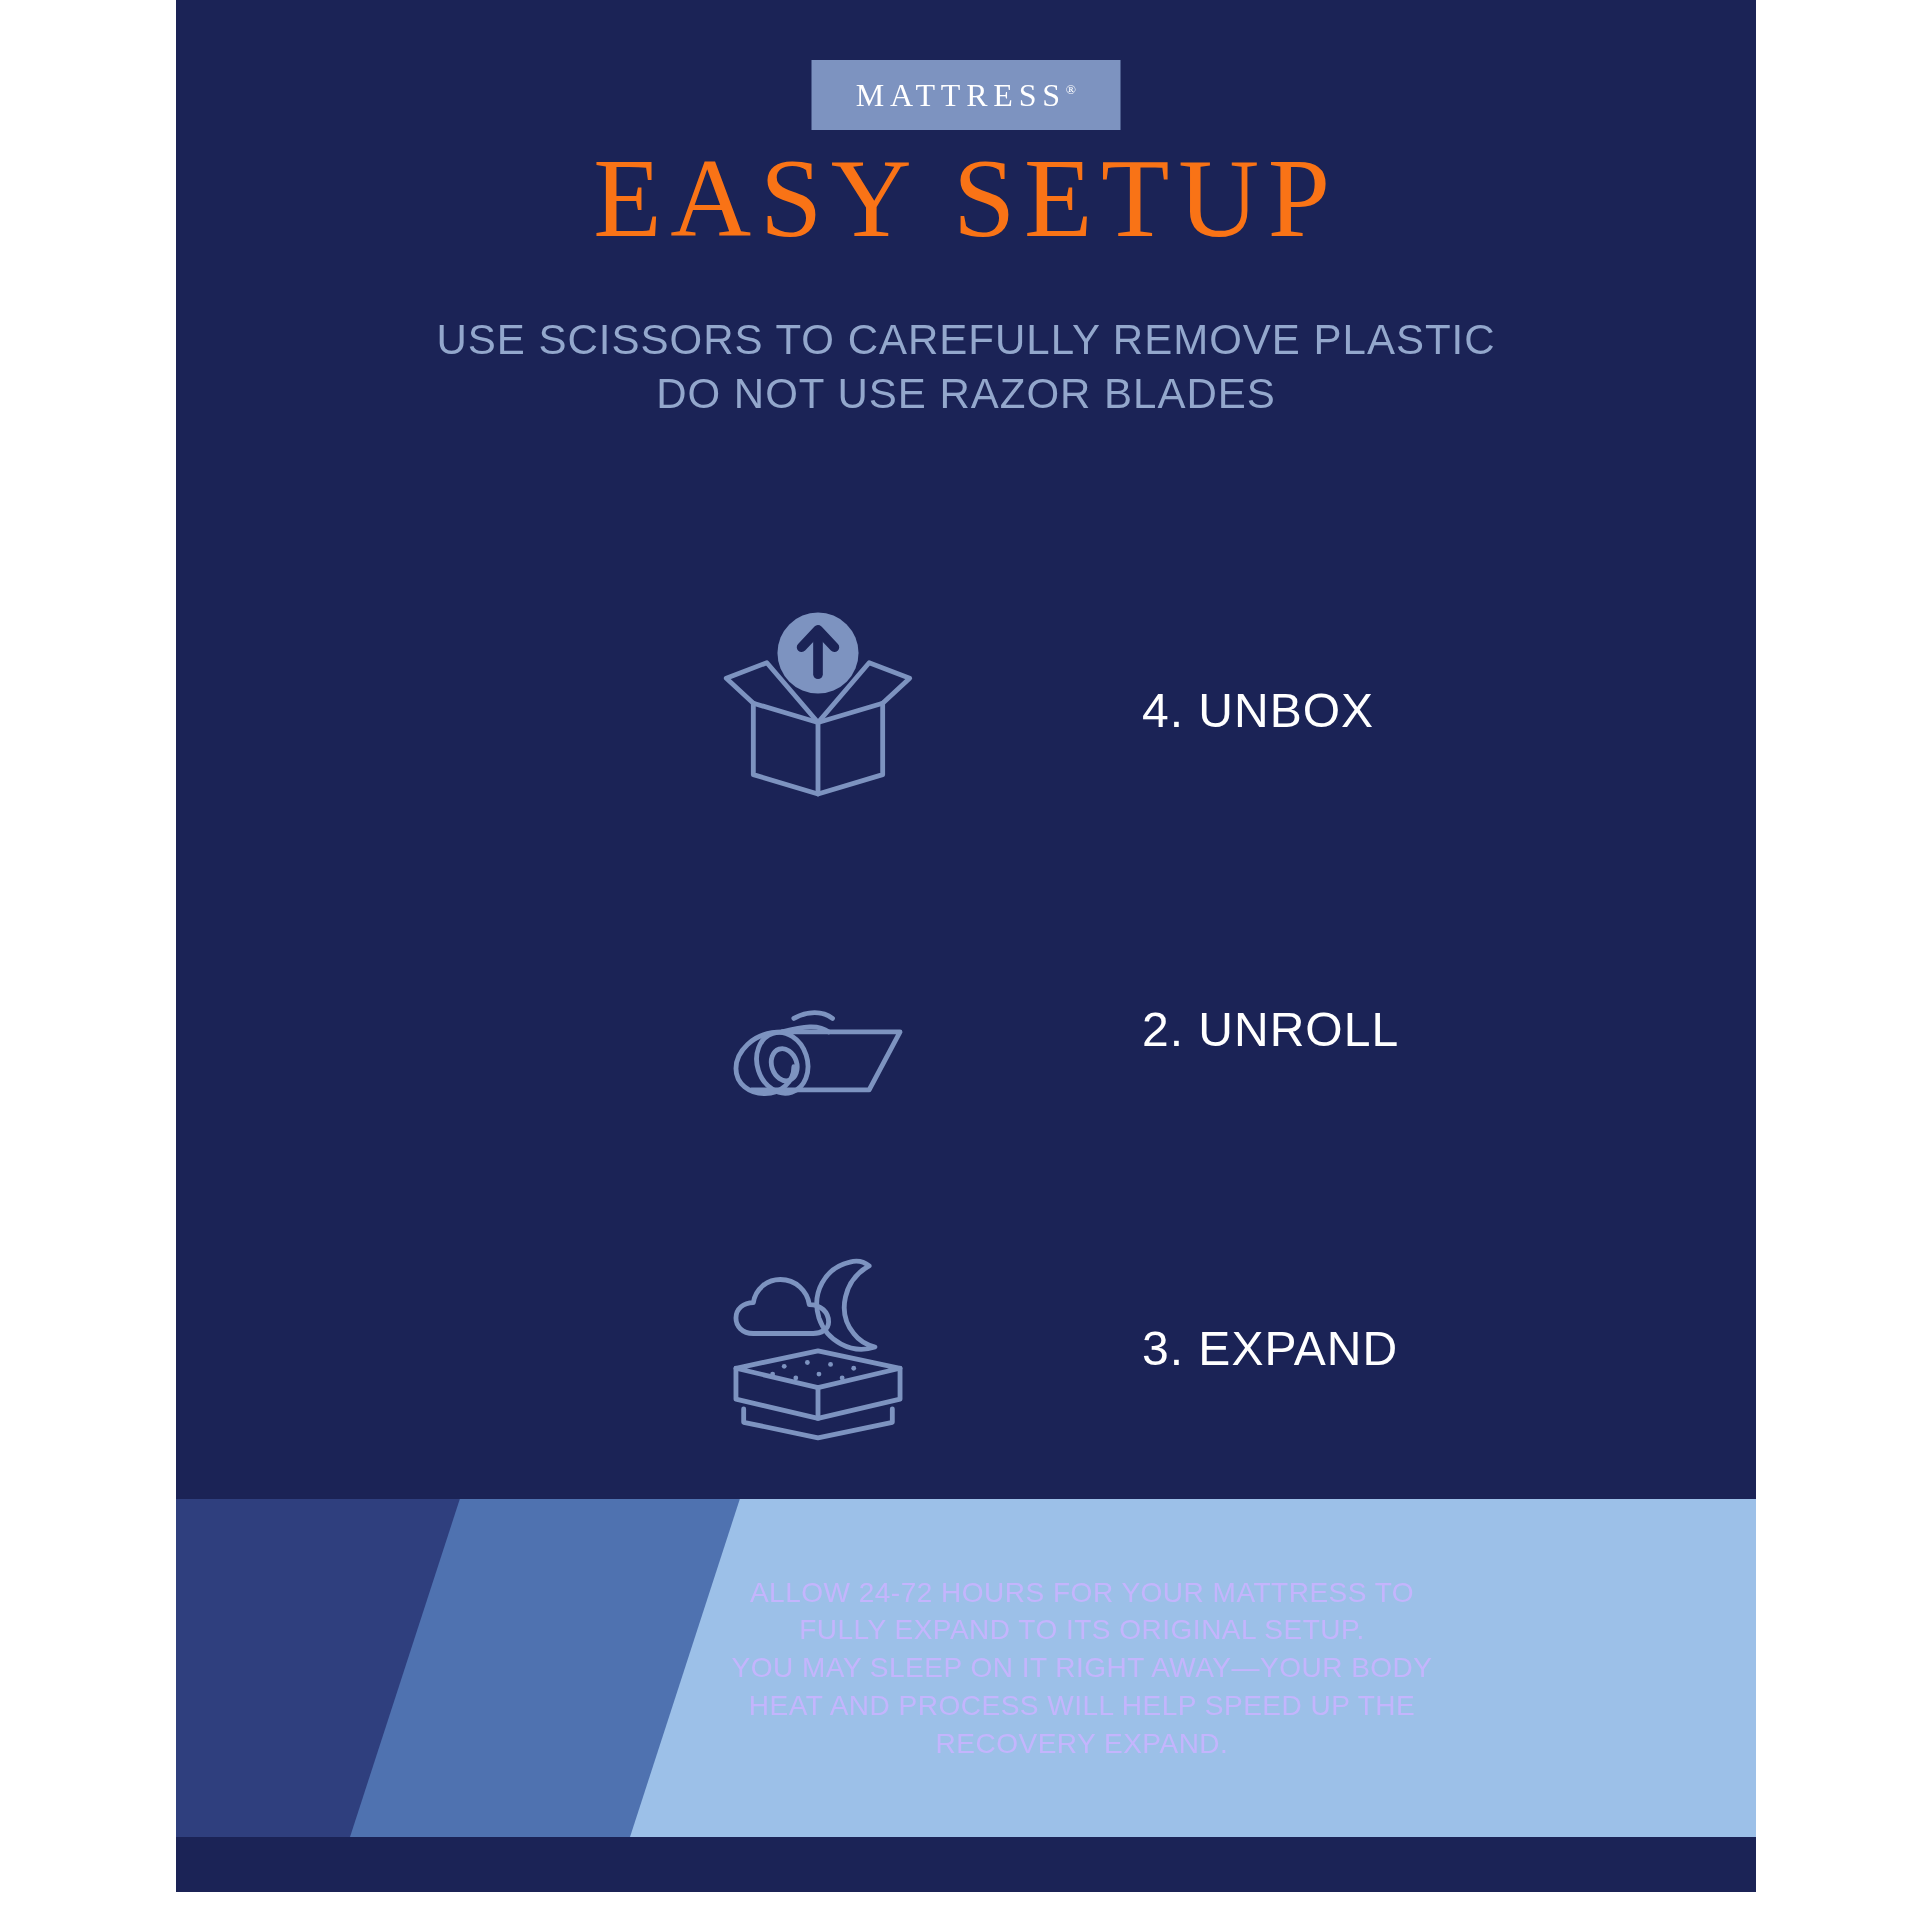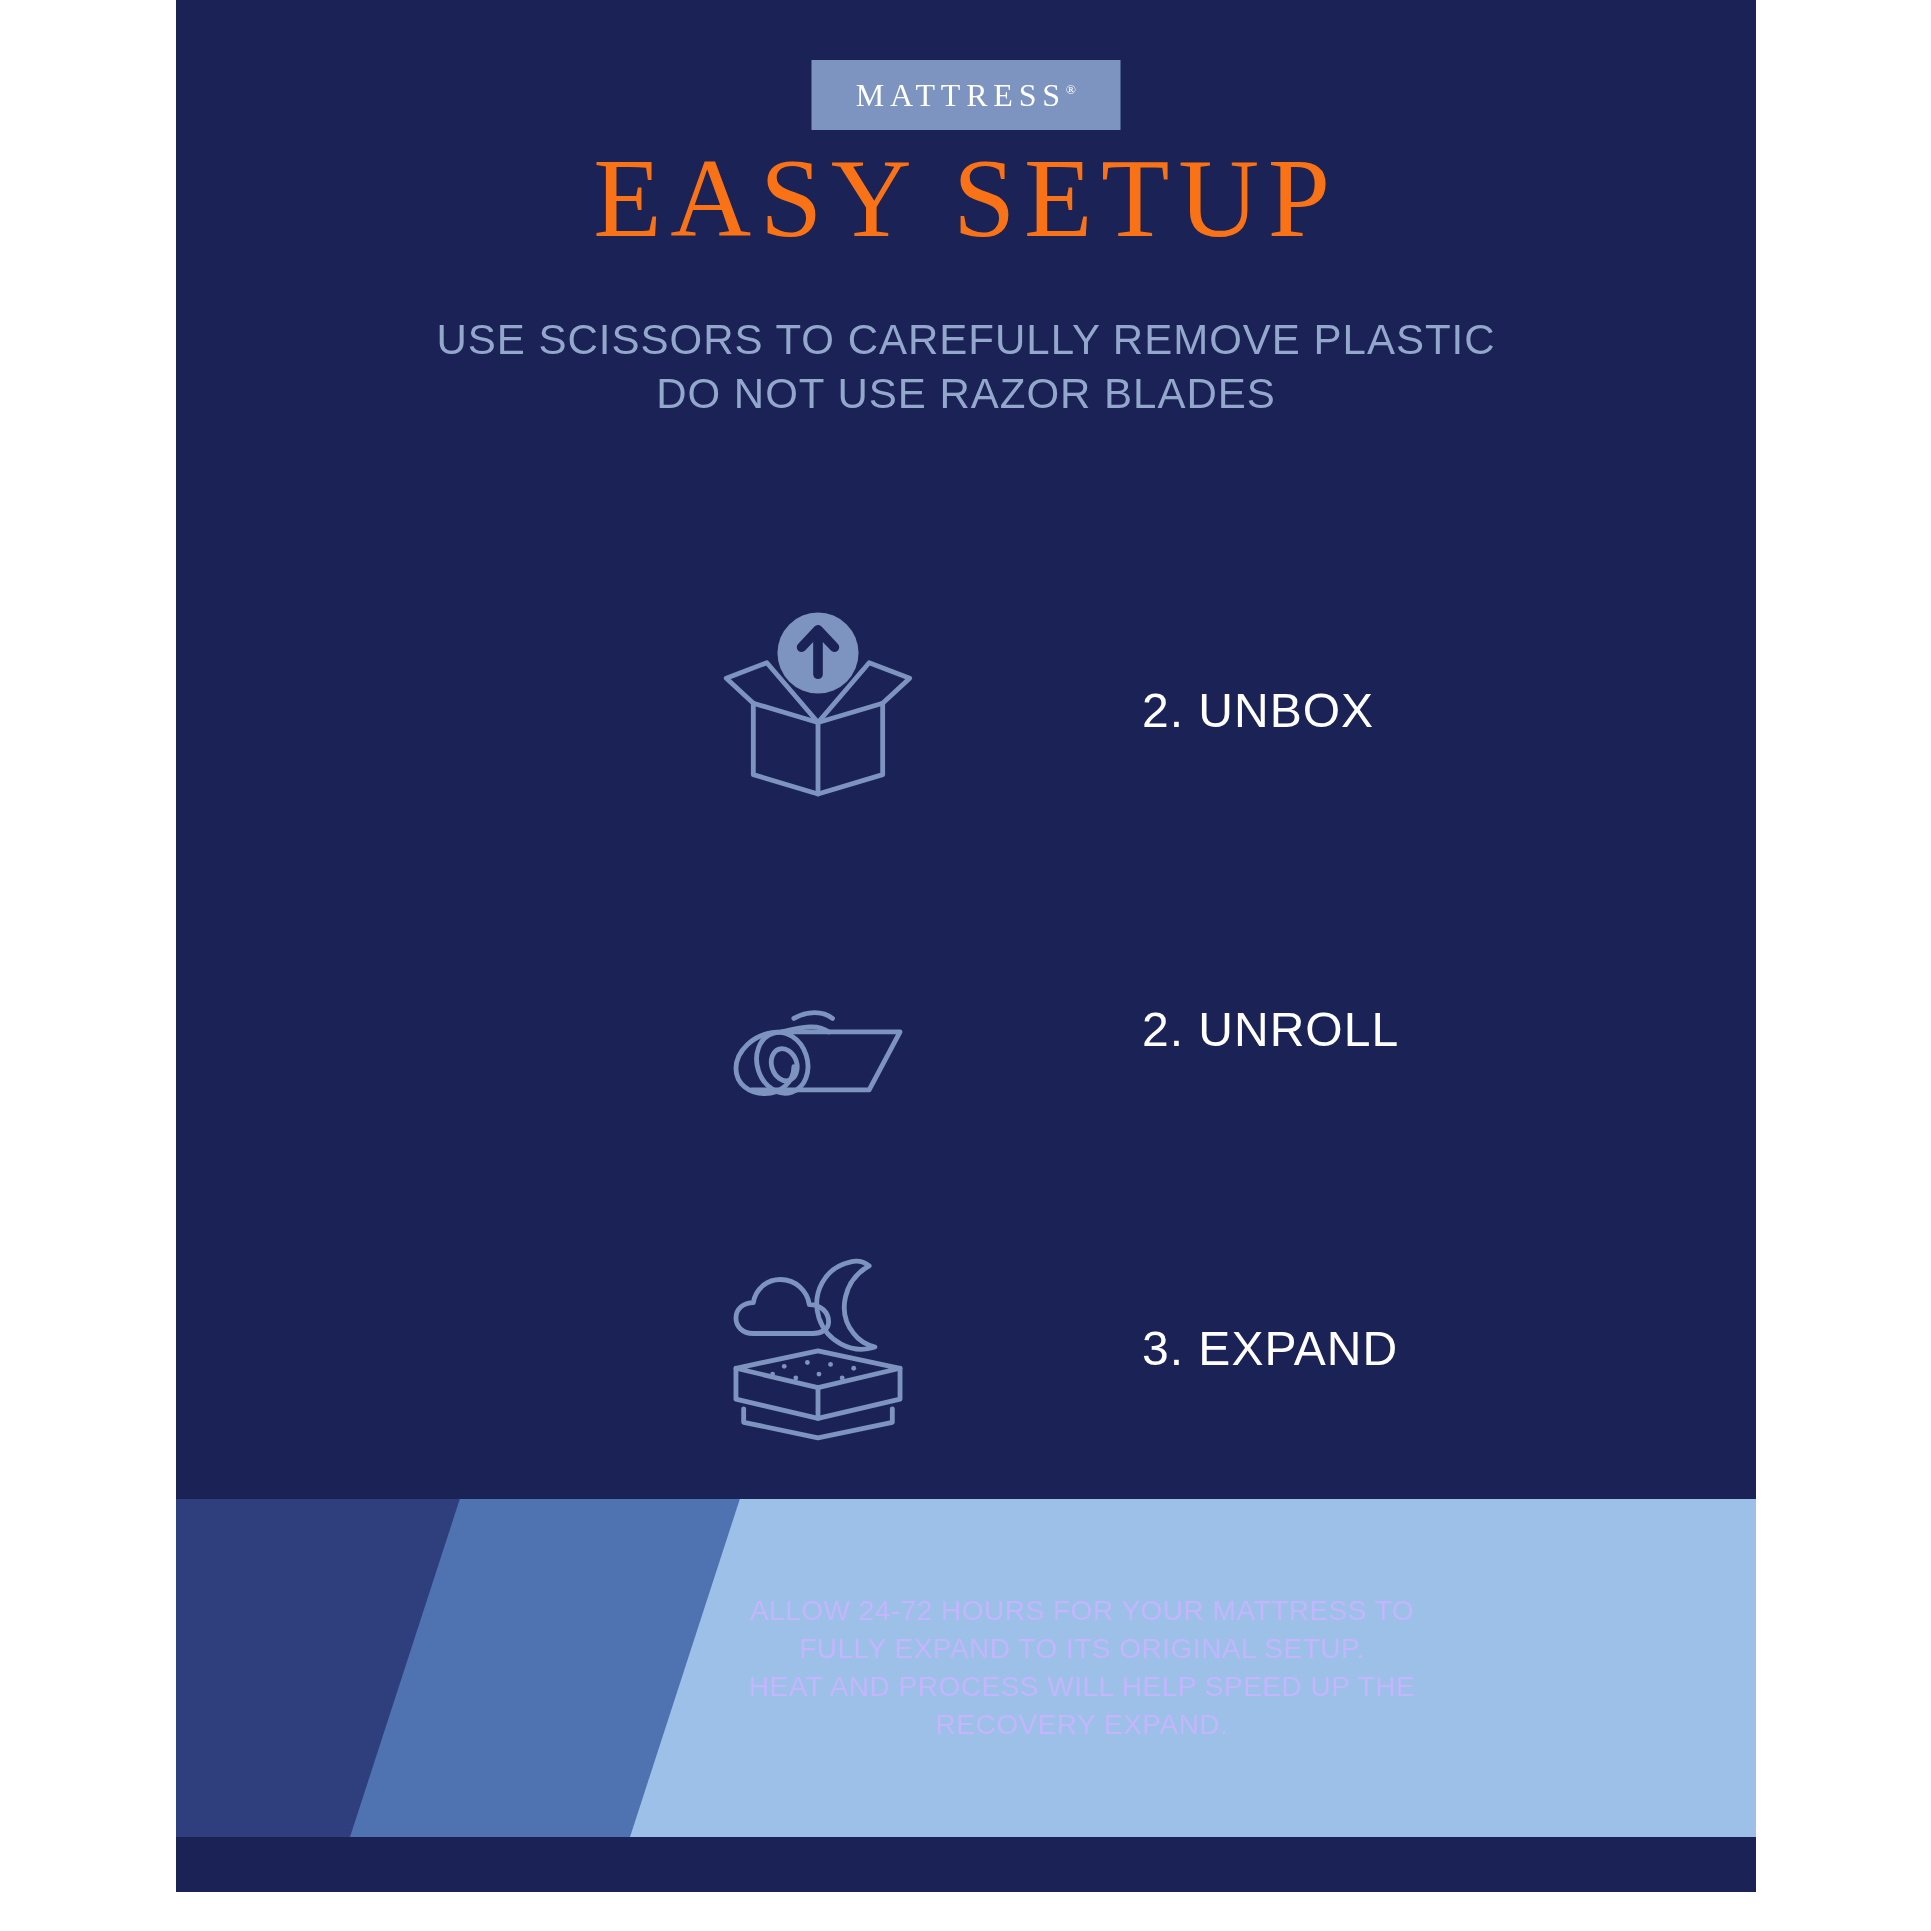--- a/index.html
+++ b/index.html
@@ -189,21 +189,21 @@
 
           <path d="M48 108 L20 82 L62 66 L115 128"></path>
           <path d="M182 108 L210 82 L168 66 L115 128"></path>
           <path d="M48 108 L115 128 L182 108"></path>
 
           <circle cx="115" cy="56" r="42" fill="#7d93c0" stroke="none"></circle>
           <path d="M115 78 L115 34" stroke="#1b2356" stroke-width="10"></path>
           <path d="M98 50 L115 32 L132 50" stroke="#1b2356" stroke-width="10"></path>
         </svg>
       </div>
-      <div class="step-label">2. UNBOX</div>
+      <div class="step-label">4. UNBOX</div>
     </div>
 
     <div class="step">
       <div class="step-icon">
         <svg width="222" height="222" viewBox="0 0 230 230" fill="none" stroke="#7d93c0" stroke-width="5" stroke-linecap="round" stroke-linejoin="round">
 
           <path d="M78 118 L200 118 L168 178 L46 178"></path>
 
           <path d="M78 118 C46 118 30 140 30 156 C30 172 44 182 60 182 C76 182 90 170 90 154"></path>
 
@@ -246,19 +246,20 @@
 
   </div>
 
   <div class="footer-band">
     <div class="band-base"></div>
     <div class="band-slant-1"></div>
     <div class="band-slant-2"></div>
     <div class="band-text">
       <div>ALLOW 24-72 HOURS FOR YOUR MATTRESS TO</div>
       <div>FULLY EXPAND TO ITS ORIGINAL SETUP.</div>
+      <div>YOU MAY SLEEP ON IT RIGHT AWAY—YOUR BODY</div>
       <div>HEAT AND PROCESS WILL HELP SPEED UP THE</div>
       <div>RECOVERY EXPAND.</div>
     </div>
   </div>
 
 </div>
 
 
 </body></html>

